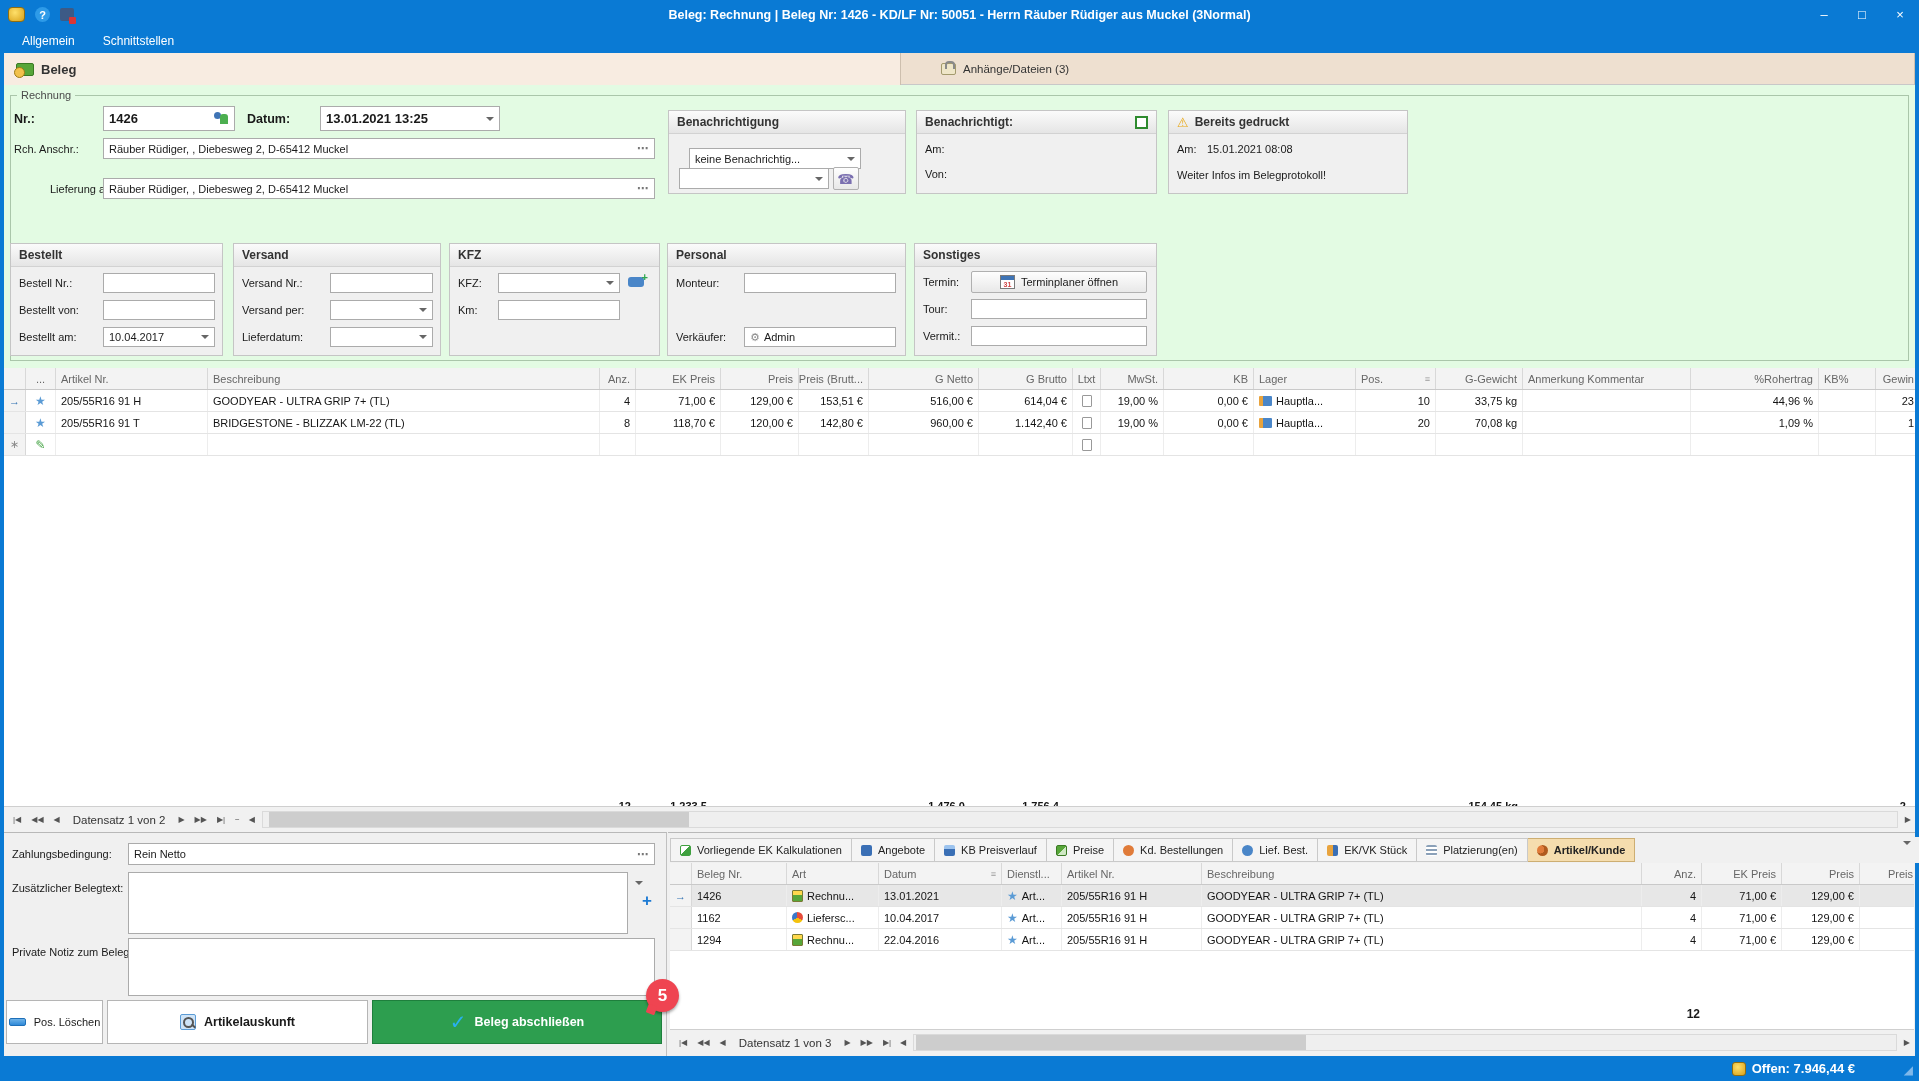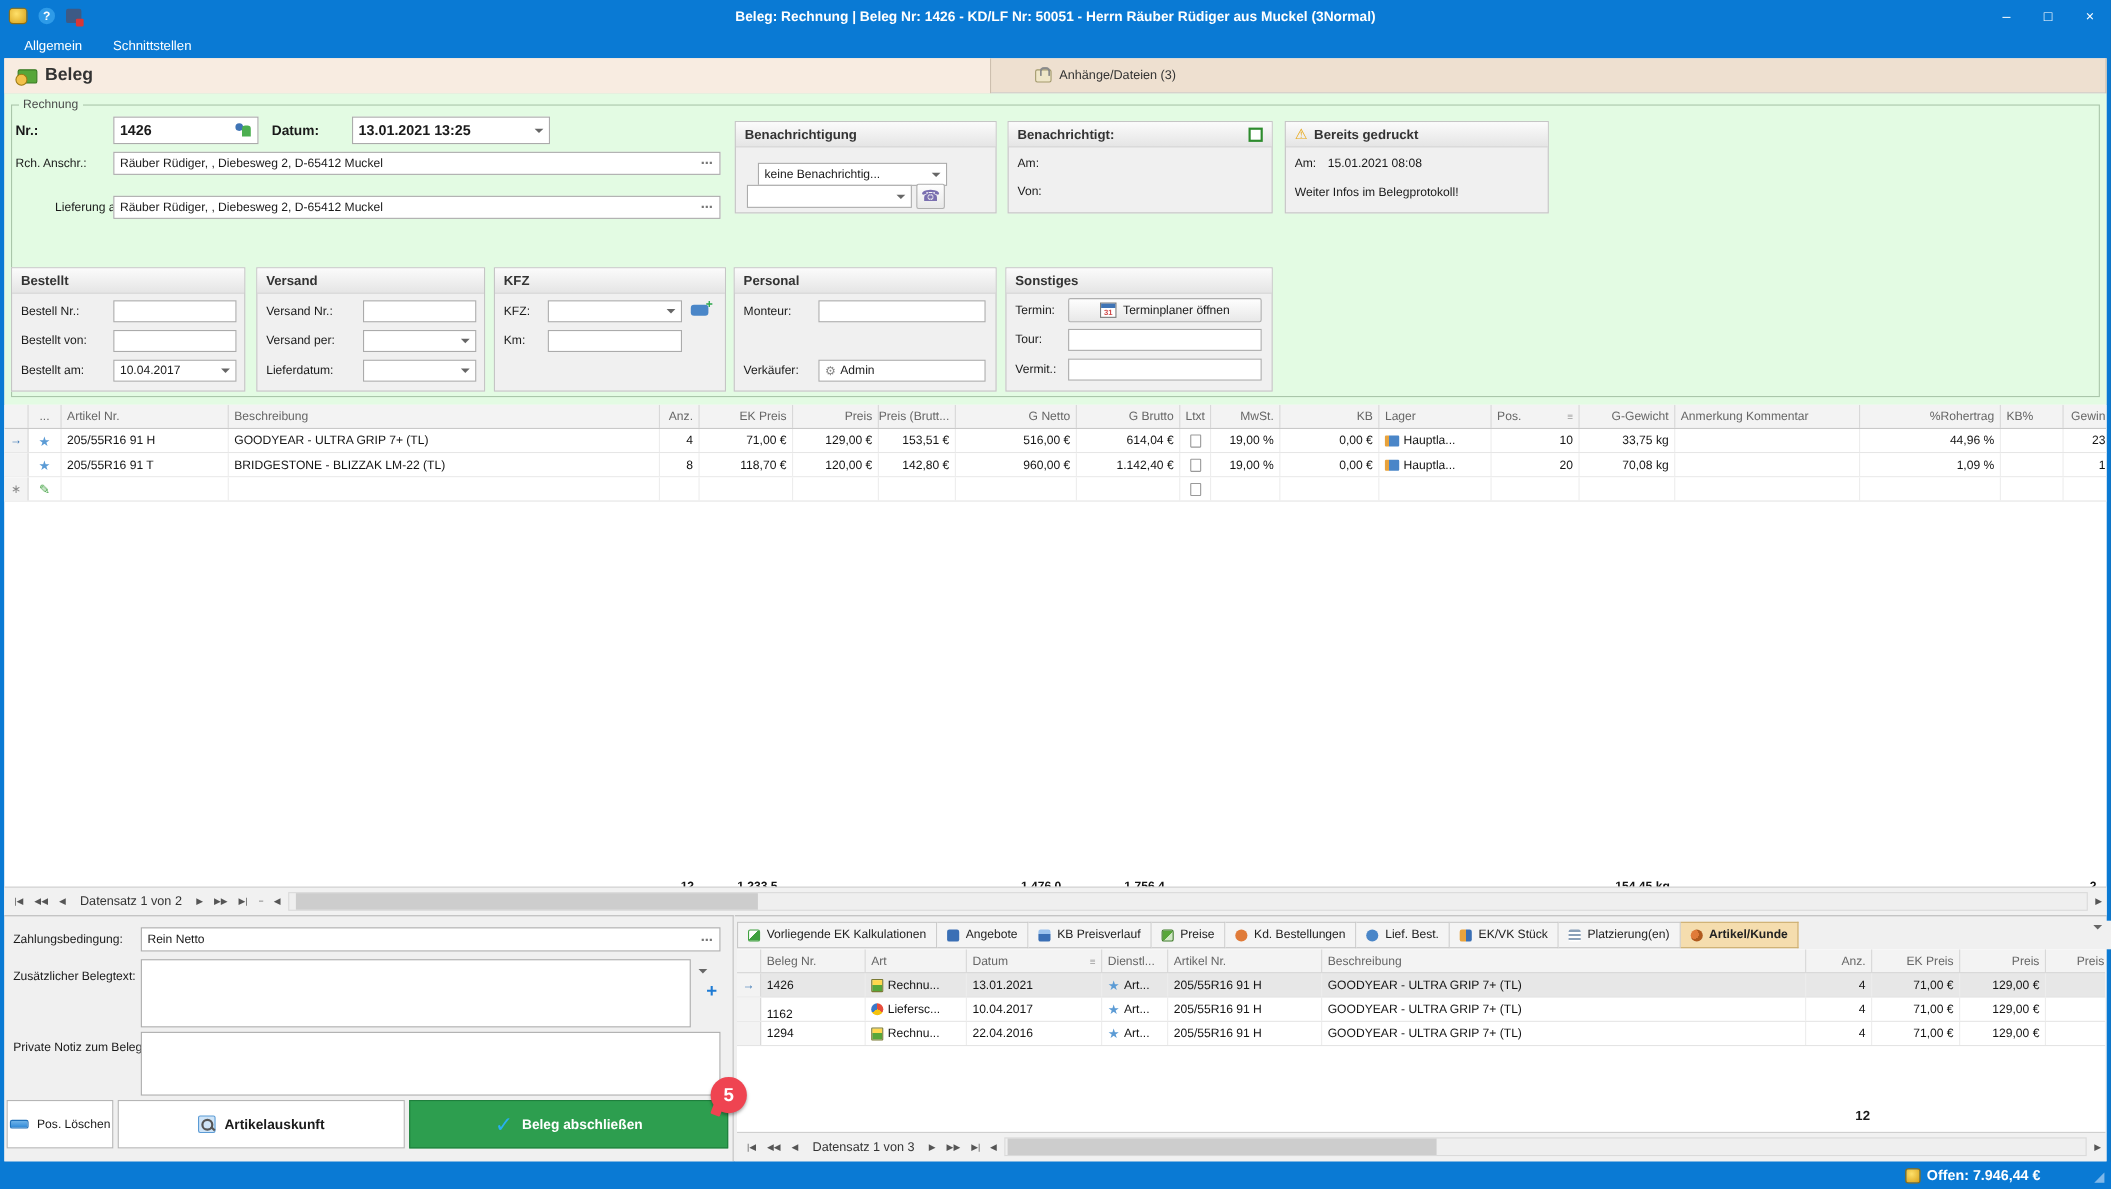--- a/index.html
+++ b/index.html
@@ -20,21 +20,21 @@
   .menubar{position:absolute;left:0;top:29px;width:1831px;height:24px;display:flex;align-items:center;gap:4px;padding-left:10px;}
   .menubar span{color:#fff;font-size:12px;padding:3px 12px;}
 
   
   .content{position:absolute;left:4px;top:53px;width:1911px;height:1003px;background:#f0f0f0;}
 
   
   .doctabs{position:absolute;left:0;top:0;width:1911px;height:32px;background:#eee0d0;border-bottom:1px solid #c8c8c8;}
   .doctab{position:absolute;top:0;height:32px;display:flex;align-items:center;gap:7px;padding-left:12px;border-right:1px solid #cdbfae;}
   .doctab.active{background:#f8ece1;}
-  .doctab-label{font-size:16px;font-weight:bold;color:#333;}
+  .doctab-label{font-size:13px;font-weight:bold;color:#333;}
   .doctab .sm{font-size:11.5px;font-weight:normal;color:#333;}
   .money-ic{width:18px;height:13px;background:#57a639;border:1px solid #3a7a24;border-radius:2px;position:relative;display:inline-block;}
   .money-ic::after{content:"";position:absolute;left:-3px;bottom:-3px;width:9px;height:9px;border-radius:50%;background:#f2c14b;border:1px solid #9c7a14;}
   .attach-ic{width:15px;height:12px;background:#efe6c8;border:1px solid #a39a6d;border-radius:2px;position:relative;display:inline-block;}
   .attach-ic::after{content:"";position:absolute;left:3px;top:-3px;width:6px;height:6px;border:2px solid #8a8a8a;border-bottom:none;border-radius:4px 4px 0 0;}
 
   
   .green{position:absolute;left:0;top:32px;width:1911px;height:283px;background:#e3fbe3;}
   .gb{position:absolute;left:6px;top:4px;width:1899px;height:272px;border:1px solid #aac6aa;margin:0;padding:0;}
   .gb legend{font-size:11px;color:#4a4a4a;margin-left:6px;padding:0 4px;}
@@ -685,21 +685,21 @@
             <div class="g-cell a-r" data-name="table-cell" style="width: 80px;">
               <span data-name="cell-text">71,00 €</span>
             </div>
             <div class="g-cell a-r" data-name="table-cell" style="width: 78px;">
               <span data-name="cell-text">129,00 €</span>
             </div>
             <div class="g-cell a-r" data-name="table-cell" style="width: 59px;"></div>
           </div>
           <div class="g-row" data-name="table-row">
             <div class="g-cell a-c gut" data-name="table-cell" style="width: 22px;"></div>
-            <div class="g-cell a-l" data-name="table-cell" style="width: 95px; align-items: flex-end;">
+            <div class="g-cell a-l" data-name="table-cell" style="width: 95px;">
               <span data-name="cell-text">1162</span>
             </div>
             <div class="g-cell a-l" data-name="table-cell" style="width: 92px;">
               <span data-name="delivery-icon"></span>
               <span data-name="cell-text">Liefersc...</span>
             </div>
             <div class="g-cell a-l" data-name="table-cell" style="width: 123px;">
               <span data-name="cell-text">10.04.2017</span>
             </div>
             <div class="g-cell a-l" data-name="table-cell" style="width: 60px;">

